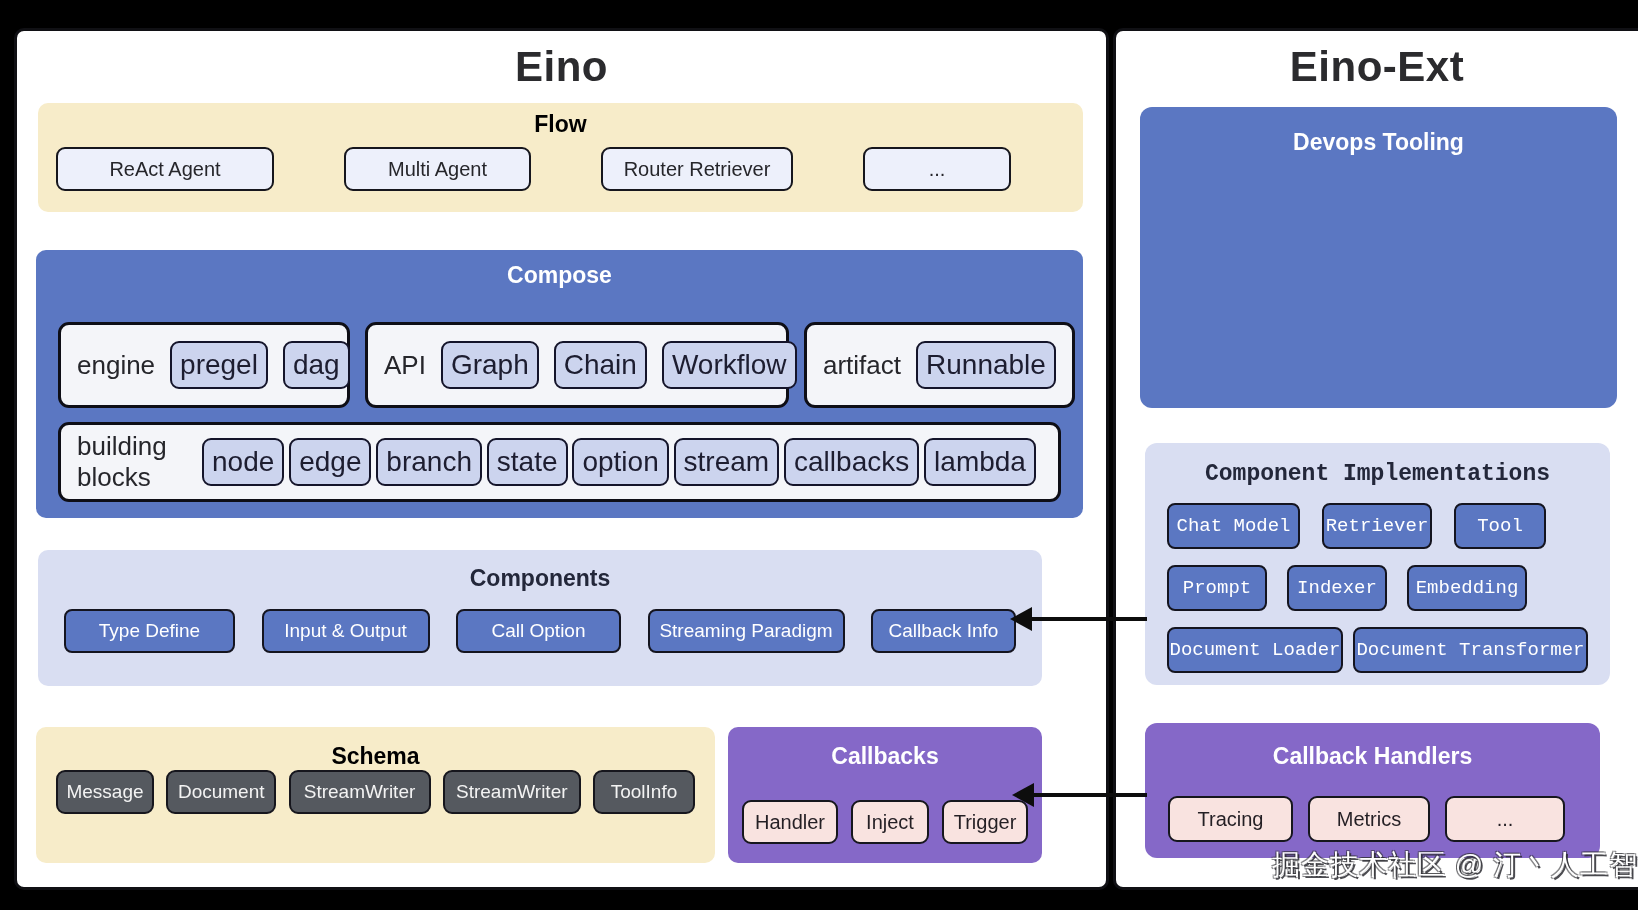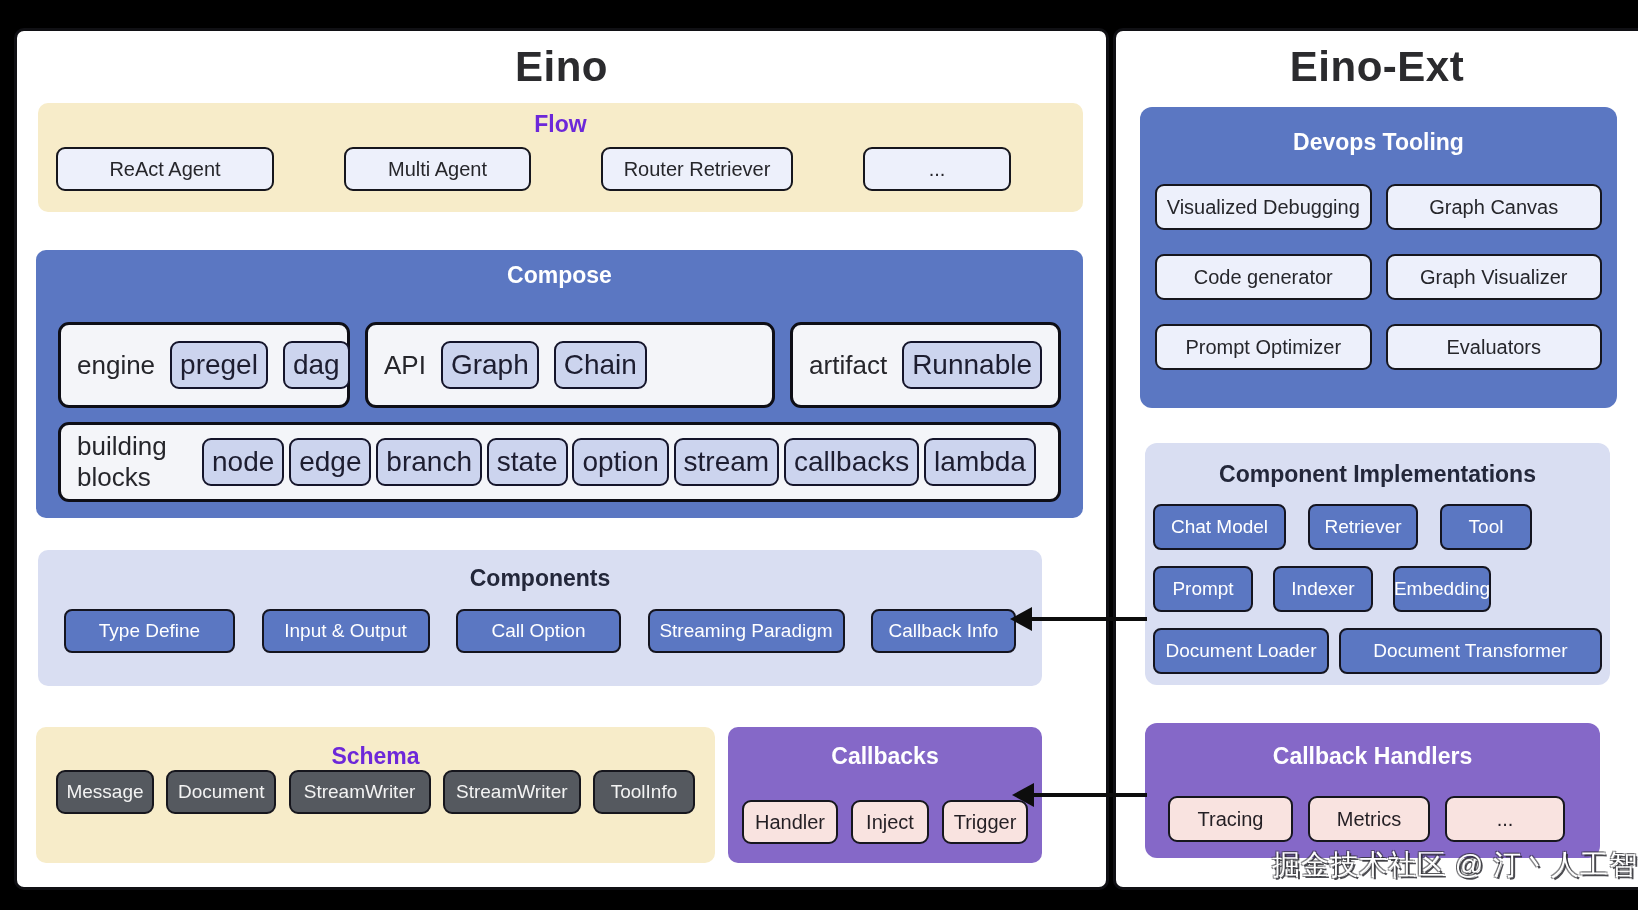--- a/index.html
+++ b/index.html
@@ -23,21 +23,21 @@
 
   .panel-title {
     position: absolute; left: 0; right: 0; top: 12px;
     text-align: center;
     font-size: 42px; font-weight: 800; color: #2b2b2e;
     letter-spacing: 0.5px;
   }
 
   section { position: absolute; border-radius: 10px; }
 
-  .sec-title { text-align: center; font-size: 23px; font-weight: 700; color: #6d28d9; }
+  .sec-title { text-align: center; font-size: 23px; font-weight: 700; color: #000000; }
   .sec-title.white { color: #ffffff; }
   .sec-title.navy  { color: #23273a; }
 
   
   #flow-section { left: 21px; top: 72px; width: 1045px; height: 109px; background: var(--cream, #f7ecc9); padding-top: 8px; }
   .flow-row { display: flex; margin: 9px 0 0 18px; gap: 70px; }
 
   .btn {
     display: flex; align-items: center; justify-content: center;
     height: 44px; border-radius: 9px;
@@ -88,26 +88,26 @@
   .kw1 { width: 96px; } .kw2 { width: 78px; } .kw3 { width: 86px; }
 
   
   #devops-section { left: 24px; top: 76px; width: 477px; height: 301px; background: var(--blue, #5b77c2); border-radius: 12px; padding-top: 22px; }
   .devops-grid {
     display: grid; grid-template-columns: 1fr 1fr;
     gap: 24px 14px; margin-top: 28px; padding: 0 15px;
   }
   .btn.light { background: var(--lightbtn, #edf0fb); height: 46px; border-width: 2.5px; }
 
-  #comp-impl-section { left: 29px; top: 412px; width: 465px; height: 242px; background: var(--lavender, #d9def2); border-radius: 12px; padding: 18px 8px 0; }
+  #comp-impl-section { left: 29px; top: 412px; width: 465px; height: 242px; background: var(--lavender, #d9def2); border-radius: 12px; padding: 18px 22px 0; font-family: Liberation Mono, monospace; }
   .impl-row { display: flex; gap: 22px; margin-top: 16px; }
   .impl-row .btn { height: 46px; }
   .iw-chatmodel { width: 133px; } .iw-retriever { width: 110px; } .iw-tool { width: 92px; }
   .impl-row.r2 { gap: 20px; }
-  .iw-prompt { width: 100px; } .iw-indexer { width: 100px; } .iw-embedding { width: 98px; }
+  .iw-prompt { width: 100px; } .iw-indexer { width: 100px; } .iw-embedding { width: 120px; }
   .impl-row.r3 { gap: 10px; }
   .iw-docloader { width: 176px; } .iw-doctransformer { flex: 1; }
   .impl-row:first-of-type { margin-top: 24px; }
 
   #cb-handlers-section { left: 29px; top: 692px; width: 455px; height: 135px; background: var(--purple, #8568c8); border-radius: 12px; padding-top: 20px; }
   .handlers-row { display: flex; gap: 15px; margin-top: 26px; padding: 0 23px; }
   .hw1 { width: 125px; } .hw2 { width: 122px; } .hw3 { width: 120px; }
   .handlers-row .btn { height: 46px; }
 
   
@@ -153,20 +153,21 @@
       <div class="compose-row1">
         <div class="white-box" id="engine-group">
           <span class="group-label">engine</span>
           <span class="chip">pregel</span>
           <span class="chip">dag</span>
         </div>
         <div class="white-box" id="api-group">
           <span class="group-label">API</span>
           <span class="chip">Graph</span>
           <span class="chip">Chain</span>
+          <span class="chip">Workflow</span>
         </div>
         <div class="white-box" id="artifact-group">
           <span class="group-label">artifact</span>
           <span class="chip">Runnable</span>
         </div>
       </div>
       <div class="white-box bb-box">
         <span class="group-label bb-label">building blocks</span>
         <div class="bb-chips">
           <span class="chip">node</span>
@@ -211,28 +212,20 @@
         <div class="btn pinkbtn kw3">Trigger</div>
       </div>
     </section>
   </div>
 
   <div class="panel" id="right-panel">
     <div class="panel-title">Eino-Ext</div>
 
     <section id="devops-section">
       <div class="sec-title white">Devops Tooling</div>
-      <div class="devops-grid">
-        <div class="btn light">Visualized Debugging</div>
-        <div class="btn light">Graph Canvas</div>
-        <div class="btn light">Code generator</div>
-        <div class="btn light">Graph Visualizer</div>
-        <div class="btn light">Prompt Optimizer</div>
-        <div class="btn light">Evaluators</div>
-      </div>
     </section>
 
     <section id="comp-impl-section">
       <div class="sec-title navy">Component Implementations</div>
       <div class="impl-row r1">
         <div class="btn bluebtn iw-chatmodel">Chat Model</div>
         <div class="btn bluebtn iw-retriever">Retriever</div>
         <div class="btn bluebtn iw-tool">Tool</div>
       </div>
       <div class="impl-row r2">

